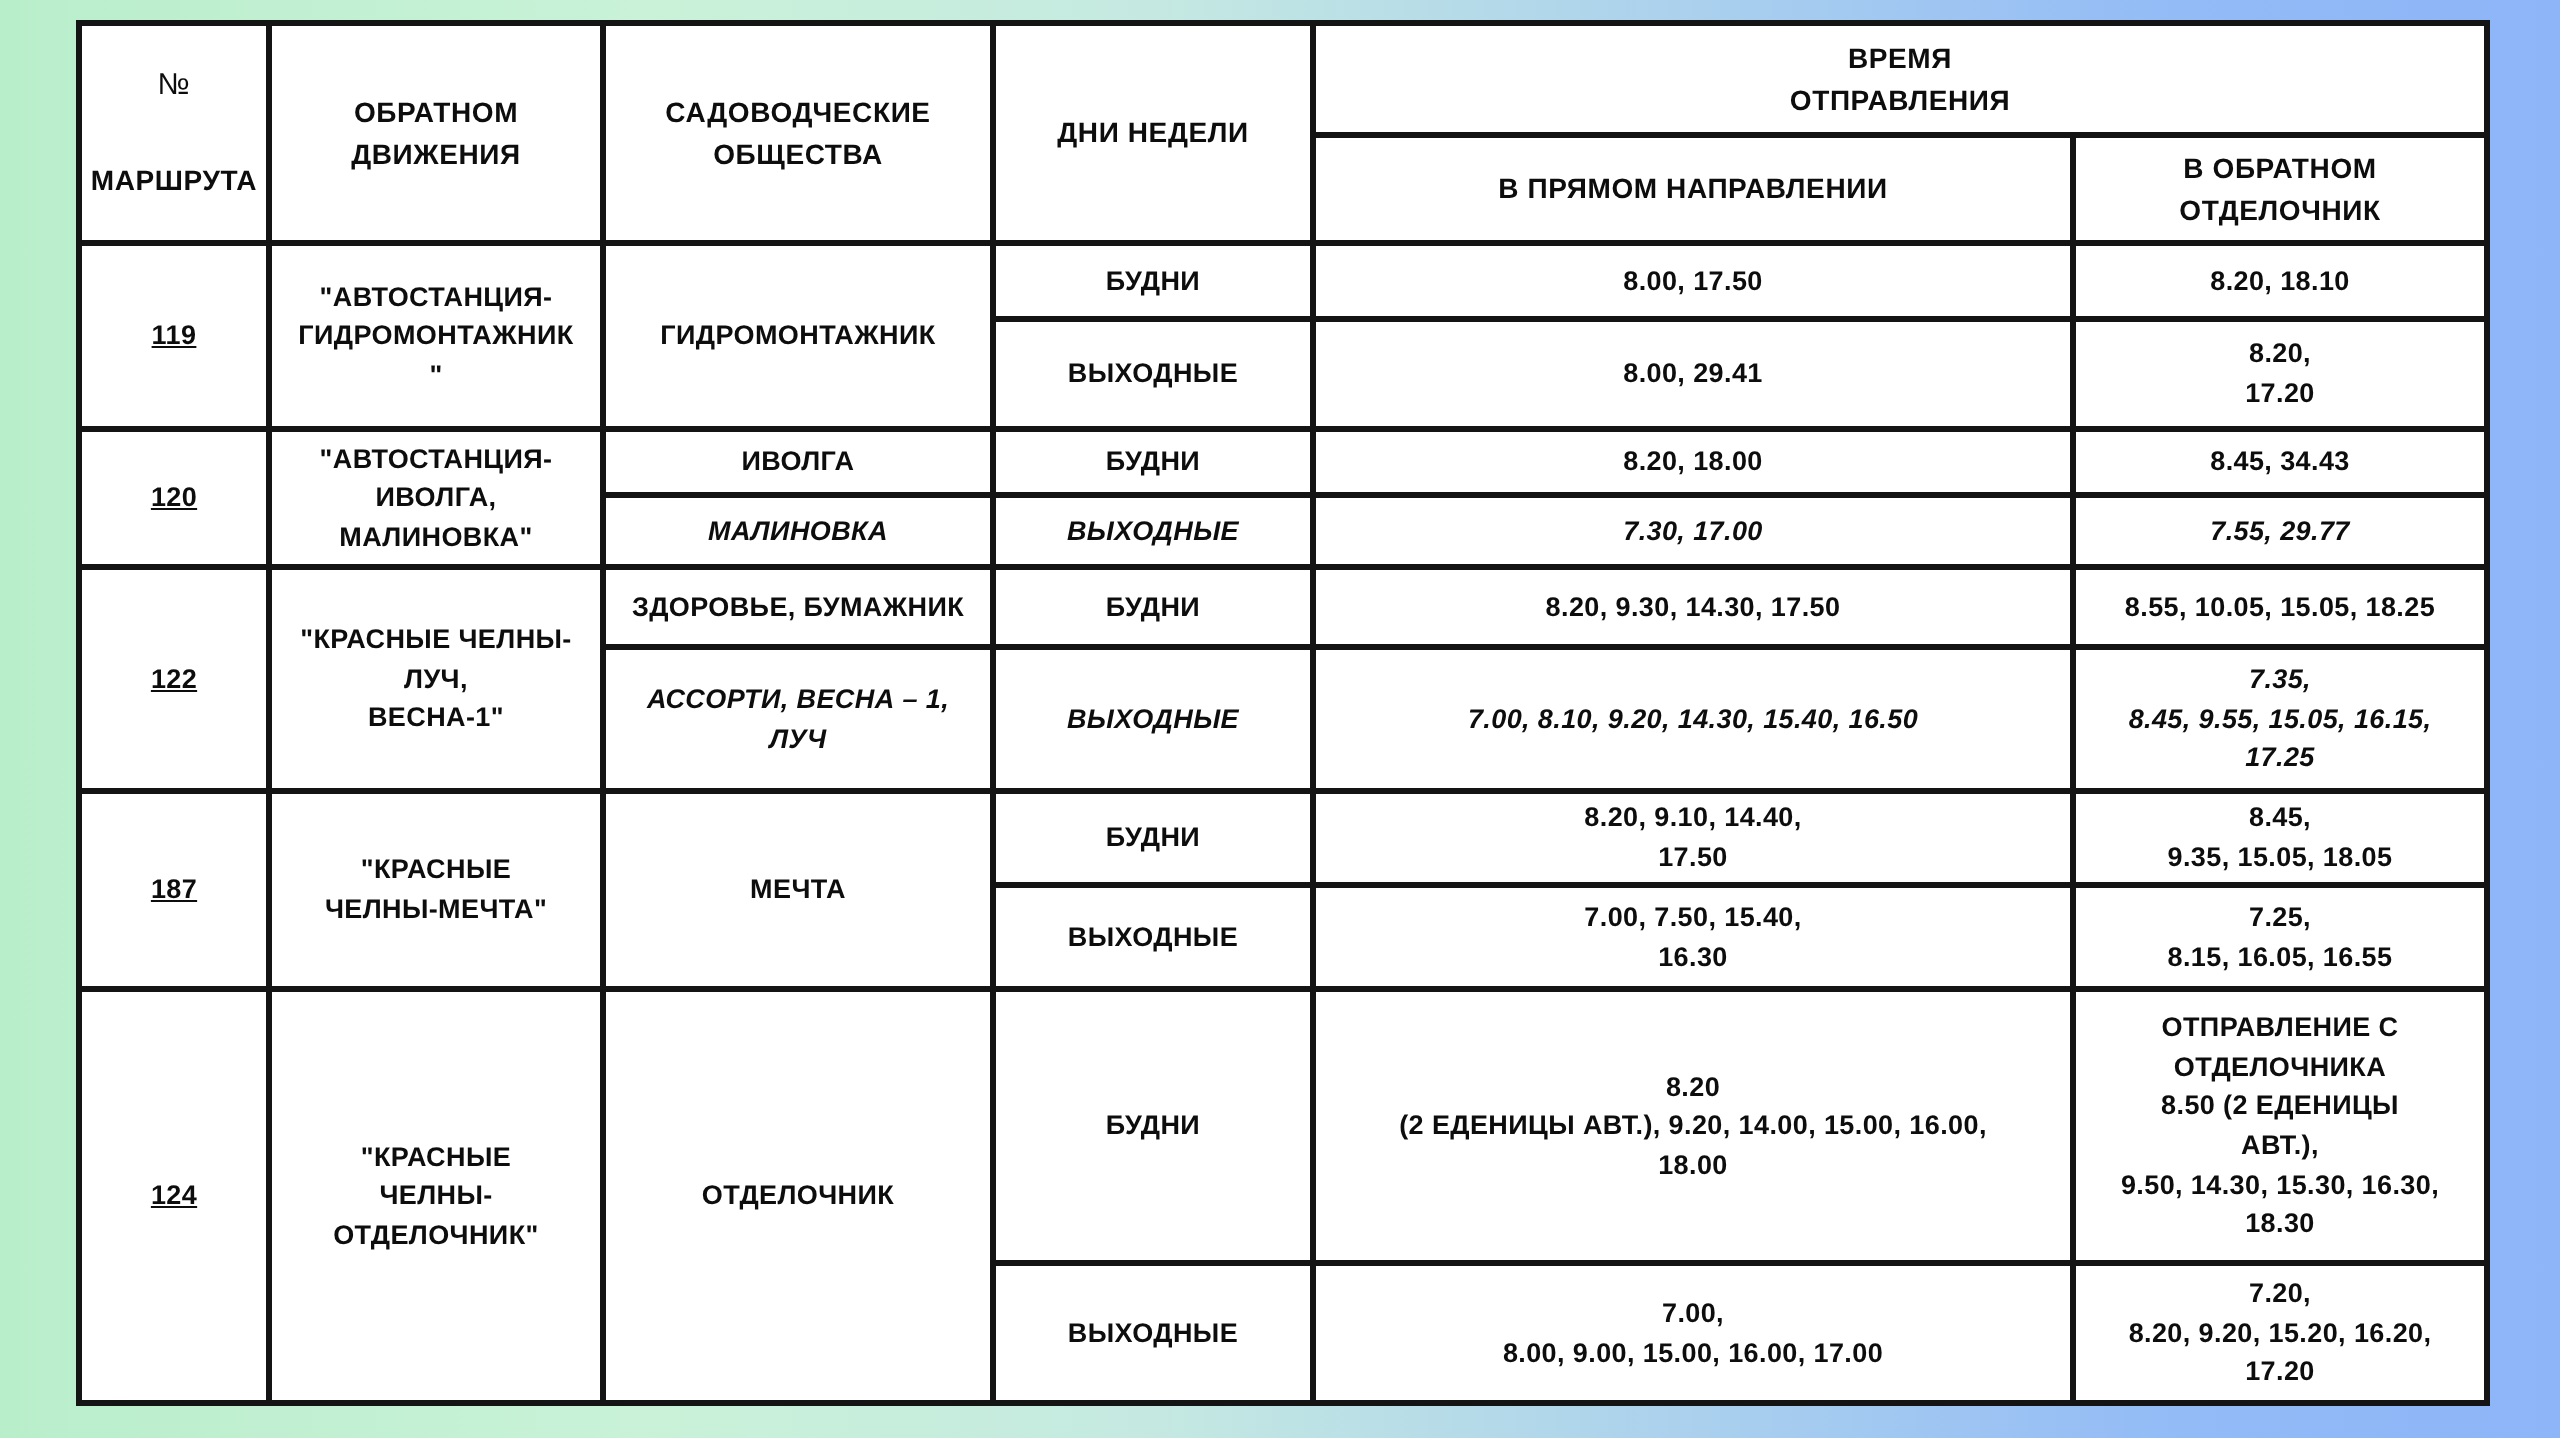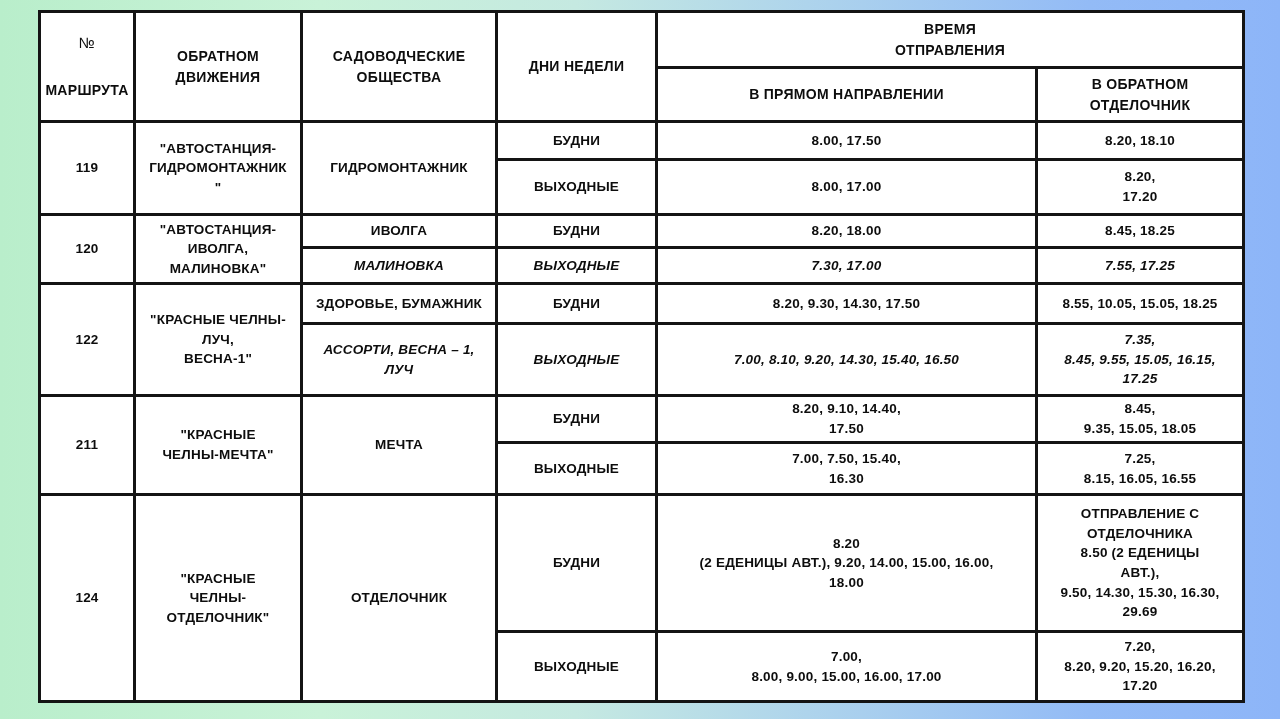--- a/index.html
+++ b/index.html
@@ -22,21 +22,21 @@
     text-align: center;
     vertical-align: middle;
     color: #0d0d0d;
     font-weight: bold;
     white-space: pre-line;
     padding: 2px 4px;
     line-height: 1.45;
   }
   .timetable th { font-size: 14px; letter-spacing: 0.3px; }
   .timetable td { font-size: 13.5px; letter-spacing: 0.2px; }
-  .num-cell { font-size: 14px; }
+  .num-cell { font-size: 14px; text-decoration: underline; }
   .name-cell { font-size: 13.5px; }
   .society-cell { font-size: 13.5px; }
   .days-cell { font-size: 14px; }
   .nosym { font-weight: normal; font-size: 15px; display: block; margin-bottom: 26px; }
   .nolabel { display: block; margin-top: 10px; }
   
   .rh-hdr1 { height: 56px; }
   .rh-hdr2 { height: 54px; }
   .rh-119a { height: 38px; }
   .rh-119b { height: 55px; }
@@ -85,40 +85,40 @@
       <td rowspan="2" class="name-cell">"АВТОСТАНЦИЯ-
 ГИДРОМОНТАЖНИК
 "</td>
       <td rowspan="2" class="society-cell">ГИДРОМОНТАЖНИК</td>
       <td class="days-cell">БУДНИ</td>
       <td>8.00, 17.50</td>
       <td>8.20, 18.10</td>
     </tr>
     <tr class="rh-119b">
       <td class="days-cell">ВЫХОДНЫЕ</td>
-      <td>8.00, 17.00</td>
+      <td>8.00, 29.41</td>
       <td>8.20,
 17.20</td>
     </tr>
 
     <tr class="rh-120a">
       <td rowspan="2" class="num-cell">120</td>
       <td rowspan="2" class="name-cell">"АВТОСТАНЦИЯ-
 ИВОЛГА,
 МАЛИНОВКА"</td>
       <td class="society-cell">ИВОЛГА</td>
       <td class="days-cell">БУДНИ</td>
       <td>8.20, 18.00</td>
-      <td>8.45, 18.25</td>
+      <td>8.45, 34.43</td>
     </tr>
     <tr class="rh-120b">
       <td class="society-cell">МАЛИНОВКА</td>
       <td class="days-cell">ВЫХОДНЫЕ</td>
       <td>7.30, 17.00</td>
-      <td>7.55, 17.25</td>
+      <td>7.55, 29.77</td>
     </tr>
 
     <tr class="rh-122a">
       <td rowspan="2" class="num-cell">122</td>
       <td rowspan="2" class="name-cell">"КРАСНЫЕ ЧЕЛНЫ-
 ЛУЧ,
 ВЕСНА-1"</td>
       <td class="society-cell">ЗДОРОВЬЕ, БУМАЖНИК</td>
       <td class="days-cell">БУДНИ</td>
       <td>8.20, 9.30, 14.30, 17.50</td>
@@ -128,21 +128,21 @@
       <td class="society-cell">АССОРТИ, ВЕСНА – 1,
 ЛУЧ</td>
       <td class="days-cell">ВЫХОДНЫЕ</td>
       <td>7.00, 8.10, 9.20, 14.30, 15.40, 16.50</td>
       <td>7.35,
 8.45, 9.55, 15.05, 16.15,
 17.25</td>
     </tr>
 
     <tr class="rh-123a">
-      <td rowspan="2" class="num-cell">211</td>
+      <td rowspan="2" class="num-cell">187</td>
       <td rowspan="2" class="name-cell">"КРАСНЫЕ
 ЧЕЛНЫ-МЕЧТА"</td>
       <td rowspan="2" class="society-cell">МЕЧТА</td>
       <td class="days-cell">БУДНИ</td>
       <td>8.20, 9.10, 14.40,
 17.50</td>
       <td>8.45,
 9.35, 15.05, 18.05</td>
     </tr>
     <tr class="rh-123b">
@@ -161,21 +161,21 @@
       <td rowspan="2" class="society-cell">ОТДЕЛОЧНИК</td>
       <td class="days-cell">БУДНИ</td>
       <td>8.20
 (2 ЕДЕНИЦЫ АВТ.), 9.20, 14.00, 15.00, 16.00,
 18.00</td>
       <td>ОТПРАВЛЕНИЕ С
 ОТДЕЛОЧНИКА
 8.50 (2 ЕДЕНИЦЫ
 АВТ.),
 9.50, 14.30, 15.30, 16.30,
-29.69</td>
+18.30</td>
     </tr>
     <tr class="rh-124b">
       <td class="days-cell">ВЫХОДНЫЕ</td>
       <td>7.00,
 8.00, 9.00, 15.00, 16.00, 17.00</td>
       <td>7.20,
 8.20, 9.20, 15.20, 16.20,
 17.20</td>
     </tr>
   </tbody>

